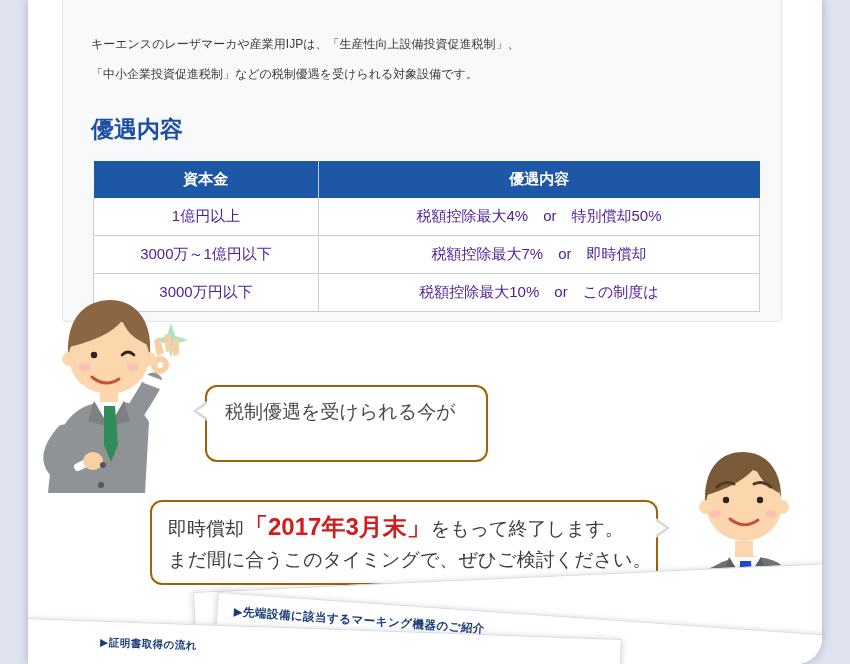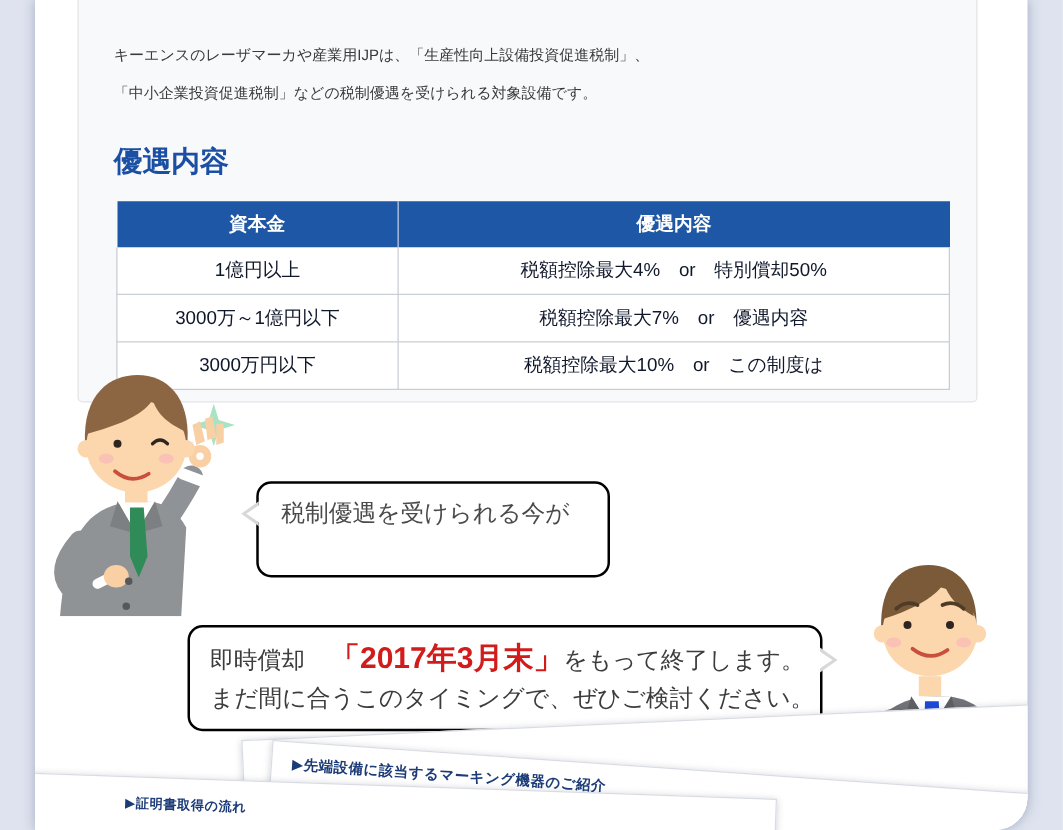--- a/index.html
+++ b/index.html
@@ -9,31 +9,31 @@
           border-radius:0 0 26px 0;box-shadow:0 0 9px rgba(110,120,150,.5);overflow:hidden;}
   
   .card{position:absolute;left:34px;top:-16px;width:720px;height:338px;background:#f8f9fb;
         border:1px solid #e3e4e8;border-radius:4px;box-sizing:border-box;}
   .intro{position:absolute;left:28px;top:44px;margin:0;font-size:12px;line-height:30px;color:#3a3a3a;}
   .heading{position:absolute;left:28px;top:129px;margin:0;font-size:23px;font-weight:bold;color:#1b4fa3;}
   table.benefit{position:absolute;left:30px;top:176px;width:667px;border-collapse:collapse;table-layout:fixed;}
   table.benefit th{background:#1e57a5;color:#ffffff;font-size:15px;font-weight:bold;height:35px;
                    text-align:center;border-right:1px solid #b9c6dd;margin-left:48px;}
   table.benefit th:last-child{border-right:none;}
-  table.benefit td{background:#ffffff;color:#0f172a;font-size:15px;height:35px;text-align:center;
+  table.benefit td{background:#ffffff;color:#4c1d95;font-size:15px;height:35px;text-align:center;
                    border:1px solid #c9ced4;border-top:none;}
   
-  .bubble{position:absolute;background:#ffffff;border:2px solid #000000;border-radius:12px;box-sizing:border-box;}
+  .bubble{position:absolute;background:#ffffff;border:2px solid #a16207;border-radius:12px;box-sizing:border-box;}
   .bubble1{left:177px;top:385px;width:283px;height:77px;}
   .bubble1 .btxt{margin:10px 0 0 18px;font-size:19px;line-height:29px;color:#4a4a4a;}
   .bubble2{left:122px;top:500px;width:508px;height:85px;}
   .bubble2 .btxt{margin:8px 0 0 16px;font-size:19px;color:#3c3c3c;}
   .bubble2 .l1{line-height:33px;}
   .bubble2 .l2{line-height:30px;}
-  .hl{color:#d21b1b;font-weight:bold;font-size:24px;margin-left:20px;}
+  .hl{color:#d21b1b;font-weight:bold;font-size:24px;}
   .tail{position:absolute;width:0;height:0;border-style:solid;}
   .tail-l-out{left:-14px;top:14px;border-width:10px 14px 10px 0;border-color:transparent #d8d8d8 transparent transparent;}
   .tail-l-in{left:-10px;top:16px;border-width:8px 12px 8px 0;border-color:transparent #ffffff transparent transparent;}
   .tail-r-out{right:-14px;top:16px;border-width:10px 0 10px 14px;border-color:transparent transparent transparent #d8d8d8;}
   .tail-r-in{right:-10px;top:18px;border-width:8px 0 8px 12px;border-color:transparent transparent transparent #ffffff;}
   
   .char-left{position:absolute;left:2px;top:293px;width:166px;height:200px;}
   .char-right{position:absolute;left:627px;top:447px;width:165px;height:190px;}
   
   .paper{position:absolute;background:#ffffff;border:1px solid #d9dce2;
@@ -67,21 +67,21 @@
             <th>優遇内容</th>
           </tr>
         </thead>
         <tbody>
           <tr>
             <td>1億円以上</td>
             <td>税額控除最大4%　or　特別償却50%</td>
           </tr>
           <tr>
             <td>3000万～1億円以下</td>
-            <td>税額控除最大7%　or　優遇内容</td>
+            <td>税額控除最大7%　or　即時償却</td>
           </tr>
           <tr>
             <td>3000万円以下</td>
             <td>税額控除最大10%　or　この制度は</td>
           </tr>
         </tbody>
       </table>
     </section>
 
     <svg class="char-left" viewBox="0 0 166 200">

